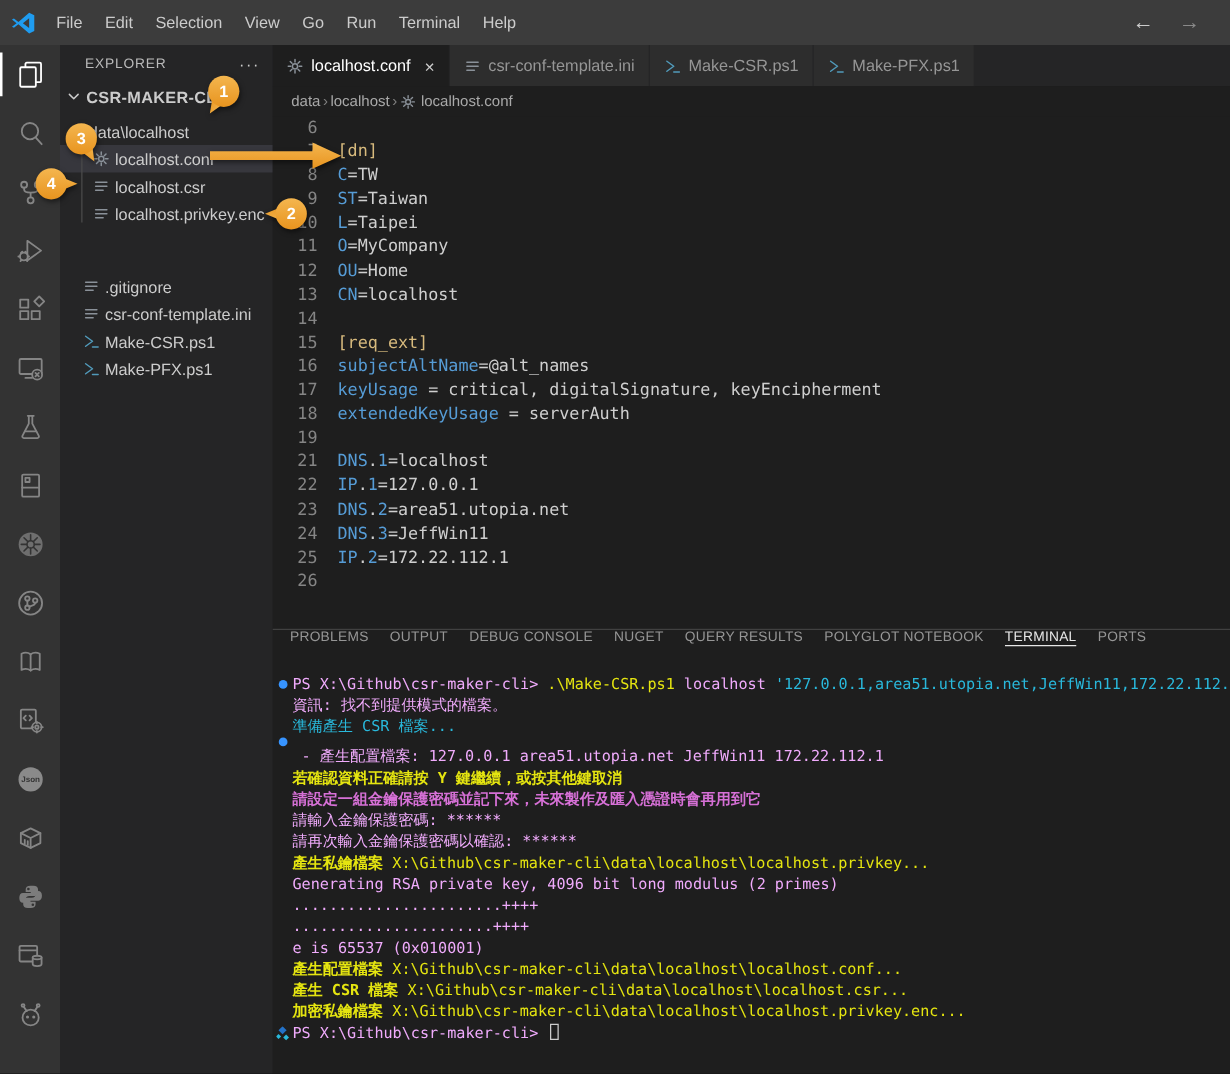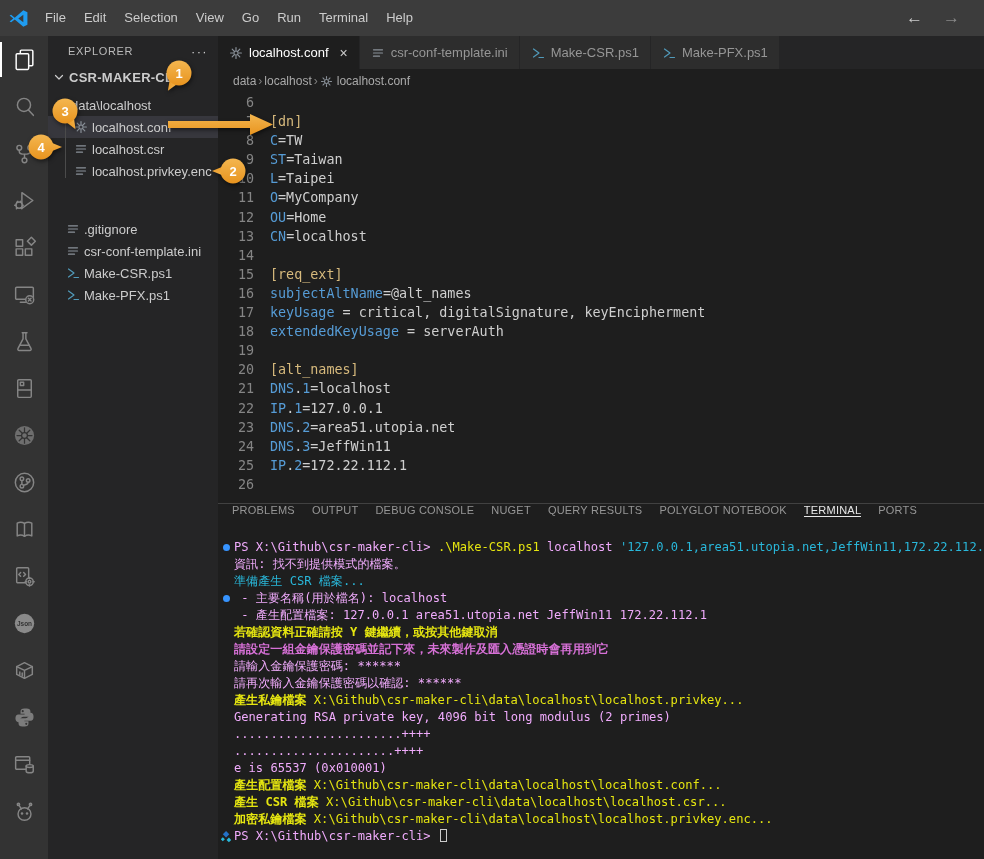--- a/index.html
+++ b/index.html
@@ -385,21 +385,20 @@
           <div class="cl"><span class="ln">10</span><span class="lt"><span class="tok-k">L</span><span class="tok-fg">=Taipei</span></span></div>
           <div class="cl"><span class="ln">11</span><span class="lt"><span class="tok-k">O</span><span class="tok-fg">=MyCompany</span></span></div>
           <div class="cl"><span class="ln">12</span><span class="lt"><span class="tok-k">OU</span><span class="tok-fg">=Home</span></span></div>
           <div class="cl"><span class="ln">13</span><span class="lt"><span class="tok-k">CN</span><span class="tok-fg">=localhost</span></span></div>
           <div class="cl"><span class="ln">14</span><span class="lt"></span></div>
           <div class="cl"><span class="ln">15</span><span class="lt"><span class="tok-sec">[req_ext]</span></span></div>
           <div class="cl"><span class="ln">16</span><span class="lt"><span class="tok-k">subjectAltName</span><span class="tok-fg">=@alt_names</span></span></div>
           <div class="cl"><span class="ln">17</span><span class="lt"><span class="tok-k">keyUsage</span><span class="tok-fg"> = critical, digitalSignature, keyEncipherment</span></span></div>
           <div class="cl"><span class="ln">18</span><span class="lt"><span class="tok-k">extendedKeyUsage</span><span class="tok-fg"> = serverAuth</span></span></div>
           <div class="cl"><span class="ln">19</span><span class="lt"></span></div>
-          <div class="cl"><span class="ln">20</span><span class="lt"><span class="tok-sec">[alt_names]</span></span></div>
           <div class="cl"><span class="ln">21</span><span class="lt"><span class="tok-k">DNS</span><span class="tok-fg">.</span><span class="tok-k">1</span><span class="tok-fg">=localhost</span></span></div>
           <div class="cl"><span class="ln">22</span><span class="lt"><span class="tok-k">IP</span><span class="tok-fg">.</span><span class="tok-k">1</span><span class="tok-fg">=127.0.0.1</span></span></div>
           <div class="cl"><span class="ln">23</span><span class="lt"><span class="tok-k">DNS</span><span class="tok-fg">.</span><span class="tok-k">2</span><span class="tok-fg">=area51.utopia.net</span></span></div>
           <div class="cl"><span class="ln">24</span><span class="lt"><span class="tok-k">DNS</span><span class="tok-fg">.</span><span class="tok-k">3</span><span class="tok-fg">=JeffWin11</span></span></div>
           <div class="cl"><span class="ln">25</span><span class="lt"><span class="tok-k">IP</span><span class="tok-fg">.</span><span class="tok-k">2</span><span class="tok-fg">=172.22.112.1</span></span></div>
           <div class="cl"><span class="ln">26</span><span class="lt"></span></div>
         </div>
 
       <div class="panel">
         <div class="panel-tabs">
@@ -409,21 +408,21 @@
             <div class="ptab">NUGET</div>
             <div class="ptab">QUERY RESULTS</div>
             <div class="ptab">POLYGLOT NOTEBOOK</div>
             <div class="ptab active">TERMINAL</div>
             <div class="ptab">PORTS</div>
           </div>
         <div class="term">
             <div class="trm-row"><span class="trm-deco"><span class="cmd-dot"></span></span><span><span class="t-fg">PS X:\Github\csr-maker-cli&gt; </span><span class="t-y">.\Make-CSR.ps1</span><span class="t-fg"> localhost </span><span class="t-c">'127.0.0.1,area51.utopia.net,JeffWin11,172.22.112.1'</span></span></div>
             <div class="trm-row"><span class="trm-deco"></span><span><span class="t-fg">資訊: 找不到提供模式的檔案。</span></span></div>
             <div class="trm-row"><span class="trm-deco"></span><span><span class="t-c">準備產生 CSR 檔案...</span></span></div>
-            <div class="trm-row"><span class="trm-deco"><span class="cmd-dot"></span></span><span><span class="t-fg"> - 主要名稱(用於檔名): localhost</span></span></div>
+            <div class="trm-row"><span class="trm-deco"><span class="cmd-dot"></span></span></div>
             <div class="trm-row"><span class="trm-deco"></span><span><span class="t-fg"> - 產生配置檔案: 127.0.0.1 area51.utopia.net JeffWin11 172.22.112.1</span></span></div>
             <div class="trm-row"><span class="trm-deco"></span><span><span class="t-yb">若確認資料正確請按 Y 鍵繼續，或按其他鍵取消</span></span></div>
             <div class="trm-row"><span class="trm-deco"></span><span><span class="t-mb">請設定一組金鑰保護密碼並記下來，未來製作及匯入憑證時會再用到它</span></span></div>
             <div class="trm-row"><span class="trm-deco"></span><span><span class="t-fg">請輸入金鑰保護密碼: ******</span></span></div>
             <div class="trm-row"><span class="trm-deco"></span><span><span class="t-fg">請再次輸入金鑰保護密碼以確認: ******</span></span></div>
             <div class="trm-row"><span class="trm-deco"></span><span><span class="t-yb">產生私鑰檔案 </span><span class="t-y">X:\Github\csr-maker-cli\data\localhost\localhost.privkey...</span></span></div>
             <div class="trm-row"><span class="trm-deco"></span><span><span class="t-fg">Generating RSA private key, 4096 bit long modulus (2 primes)</span></span></div>
             <div class="trm-row"><span class="trm-deco"></span><span><span class="t-fg">.......................++++</span></span></div>
             <div class="trm-row"><span class="trm-deco"></span><span><span class="t-fg">......................++++</span></span></div>
             <div class="trm-row"><span class="trm-deco"></span><span><span class="t-fg">e is 65537 (0x010001)</span></span></div>

